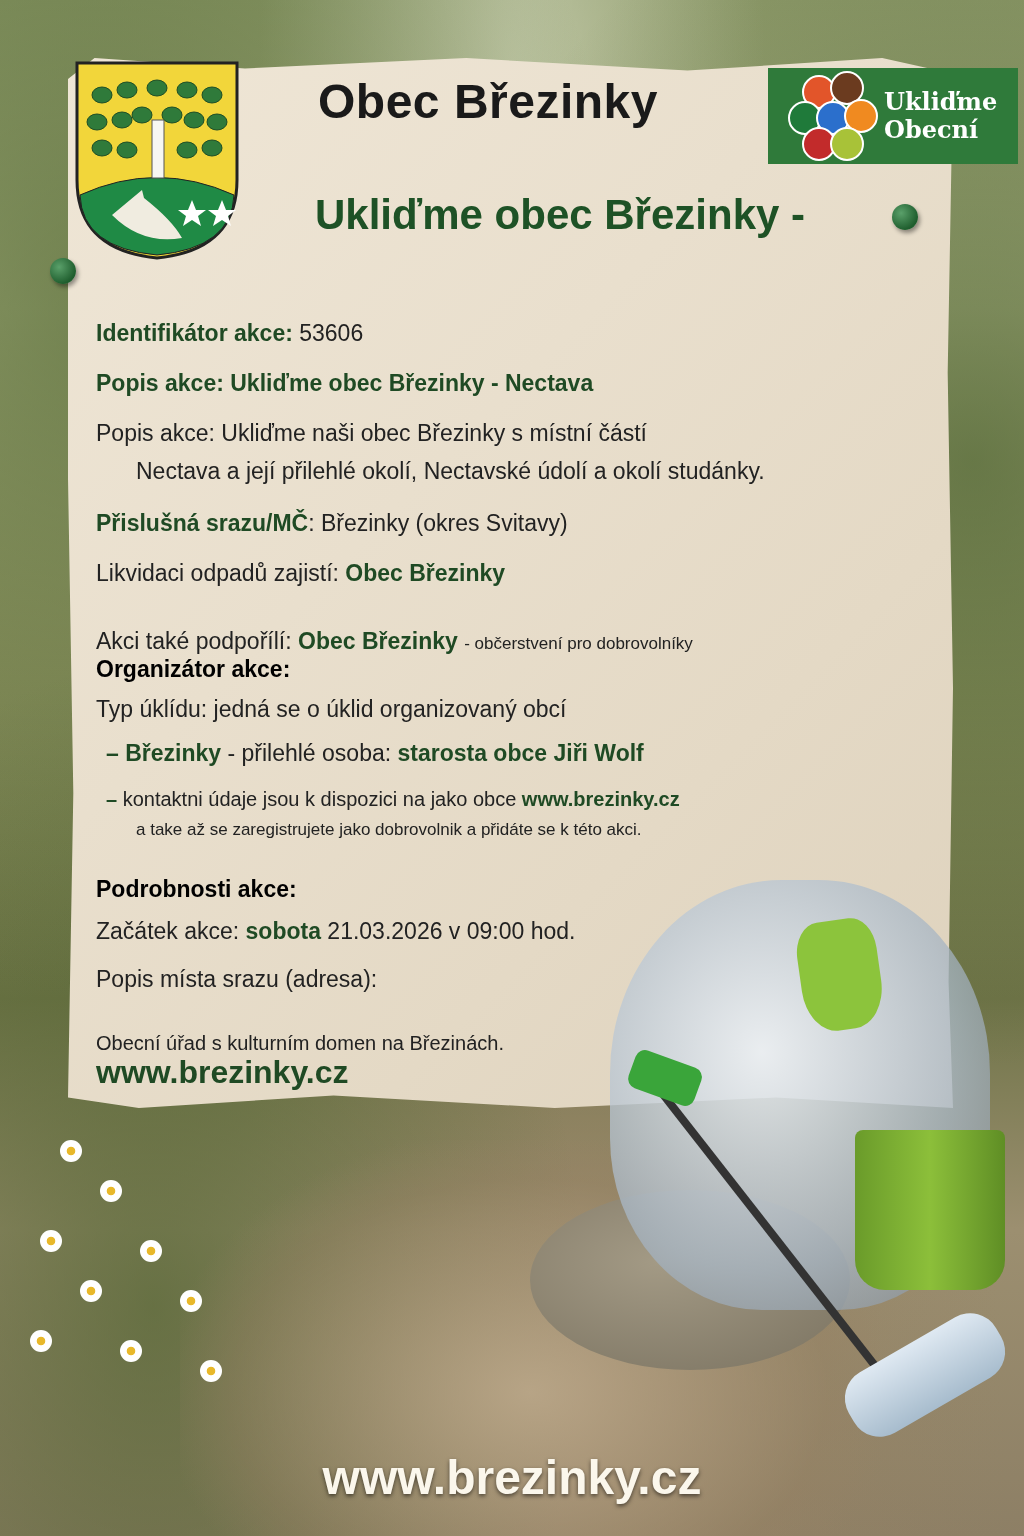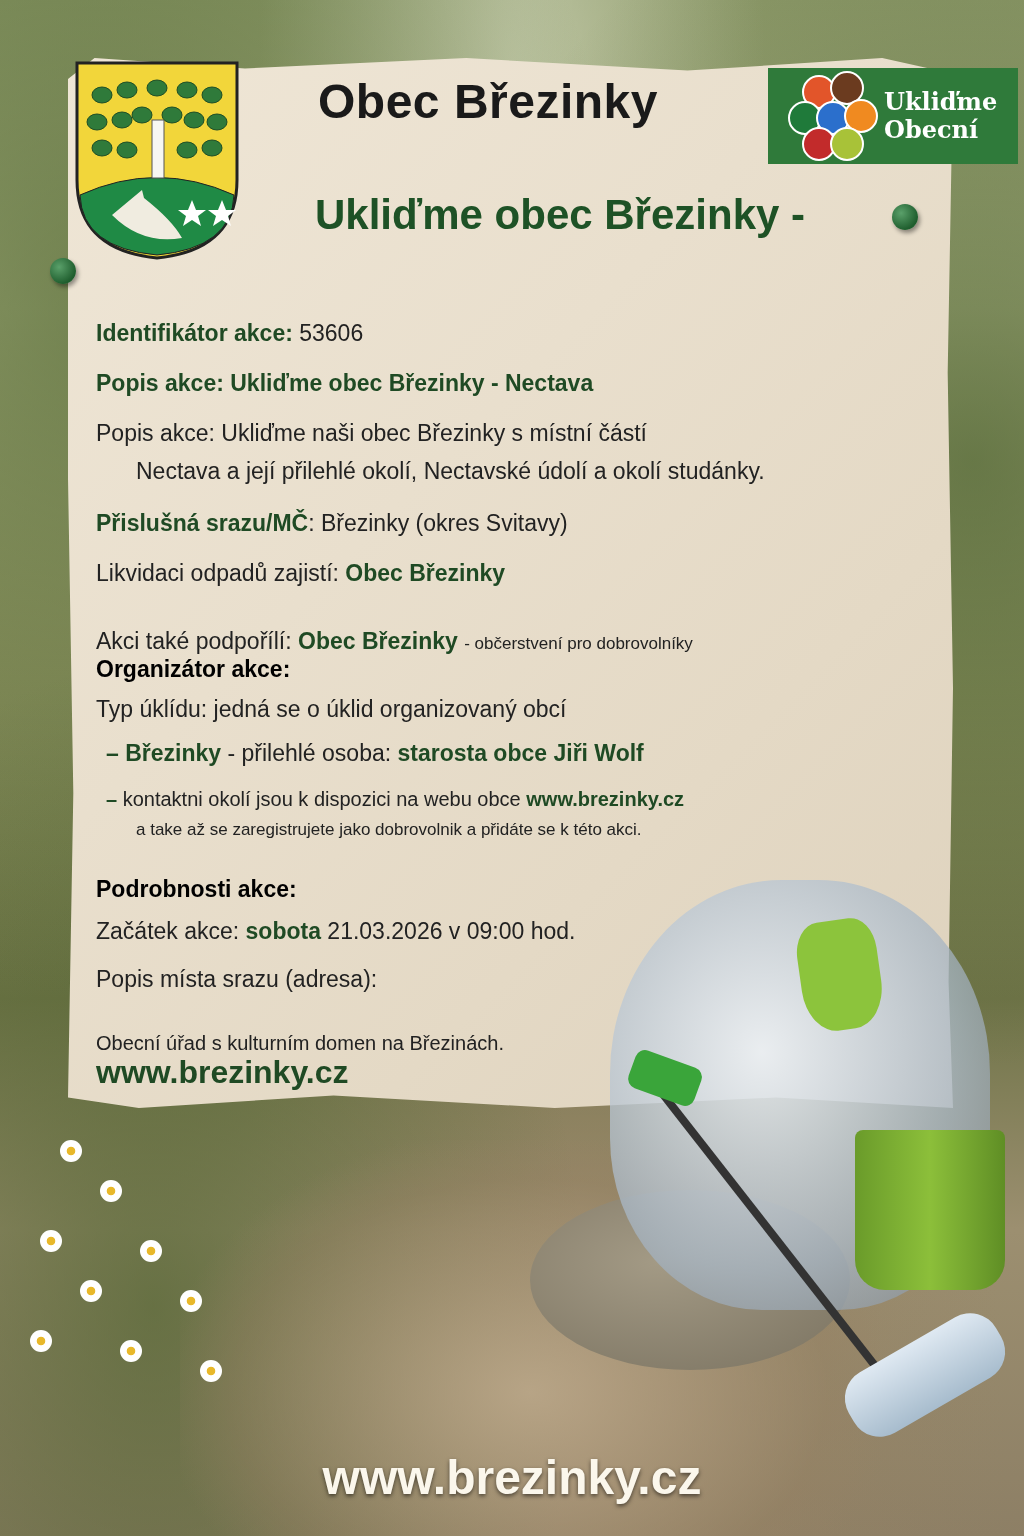--- a/index.html
+++ b/index.html
@@ -135,21 +135,21 @@
   <div class="row hdr" style="top:340px;">Organizátor akce:</div>
   <div class="row" style="top:380px;">Typ úklídu: jedná se o úklid organizovaný obcí</div>
   <div class="row" style="top:424px;left:10px;">
     <span class="b">–</span>
     <span class="b">Březinky</span>
     <span>- přilehlé osoba:</span>
     <span class="b">starosta obce Jiři Wolf</span>
   </div>
   <div class="row" style="top:472px;left:10px;font-size:20px;">
     <span class="b">–</span>
-    <span>kontaktni okolí jsou k dispozici na webu obce</span>
+    <span>kontaktni údaje jsou k dispozici na jako obce</span>
     <span class="b">www.brezinky.cz</span>
   </div>
   <div class="row small" style="top:504px;left:40px;">a take až se zaregistrujete jako dobrovolnik a přidáte se k této akci.</div>
 
   <div class="row hdr" style="top:560px;">Podrobnosti akce:</div>
   <div class="row" style="top:602px;">
     <span>Začátek akce:</span>
     <span class="b">sobota</span>
     <span>21.03.2026 v 09:00 hod.</span>
   </div>

